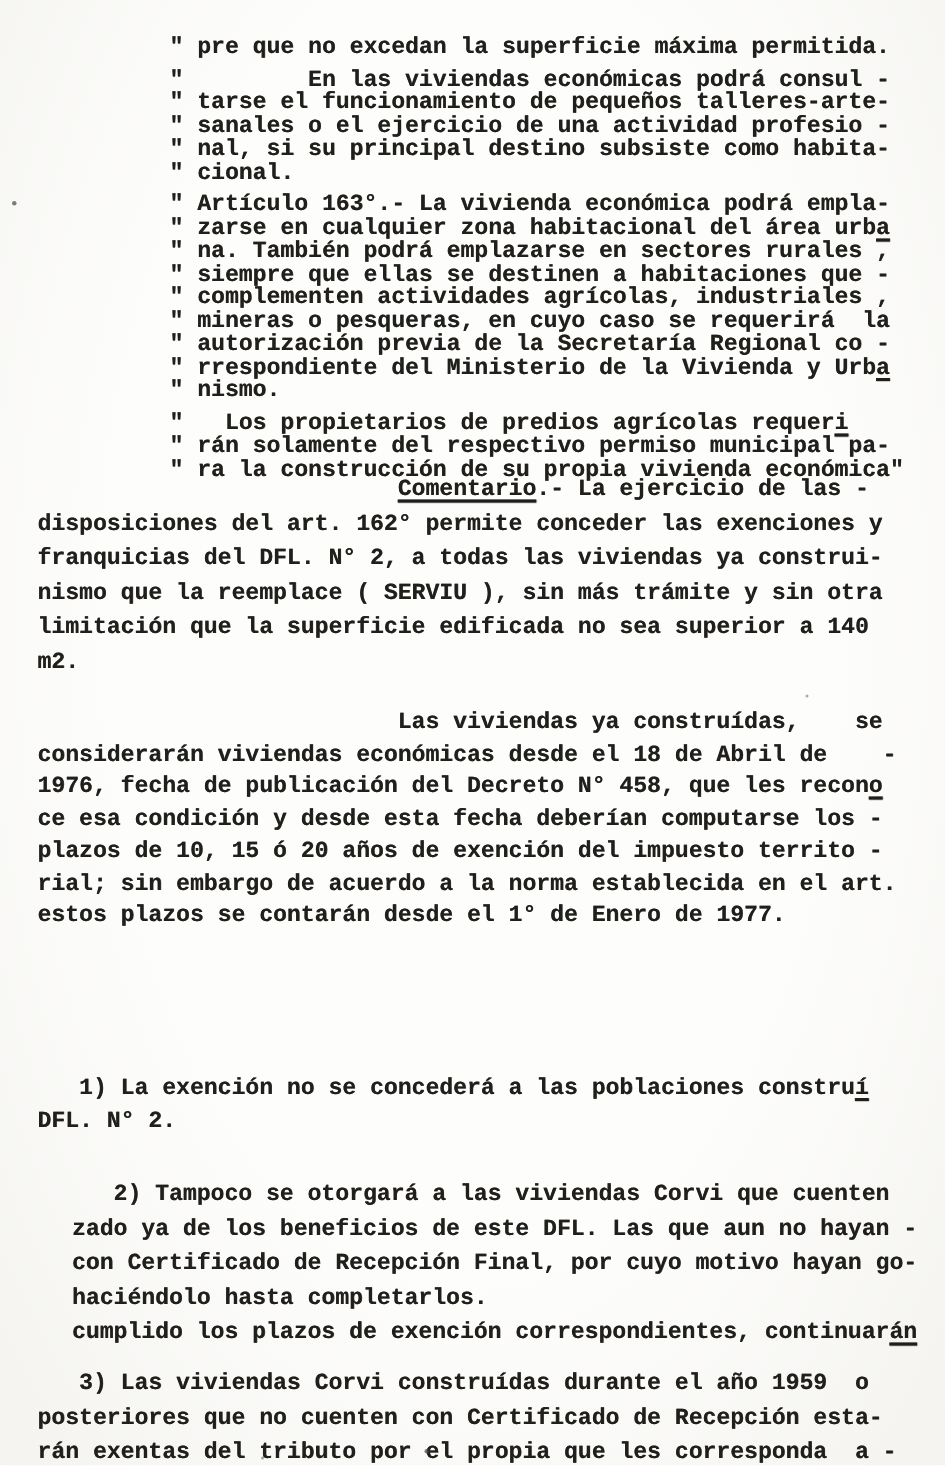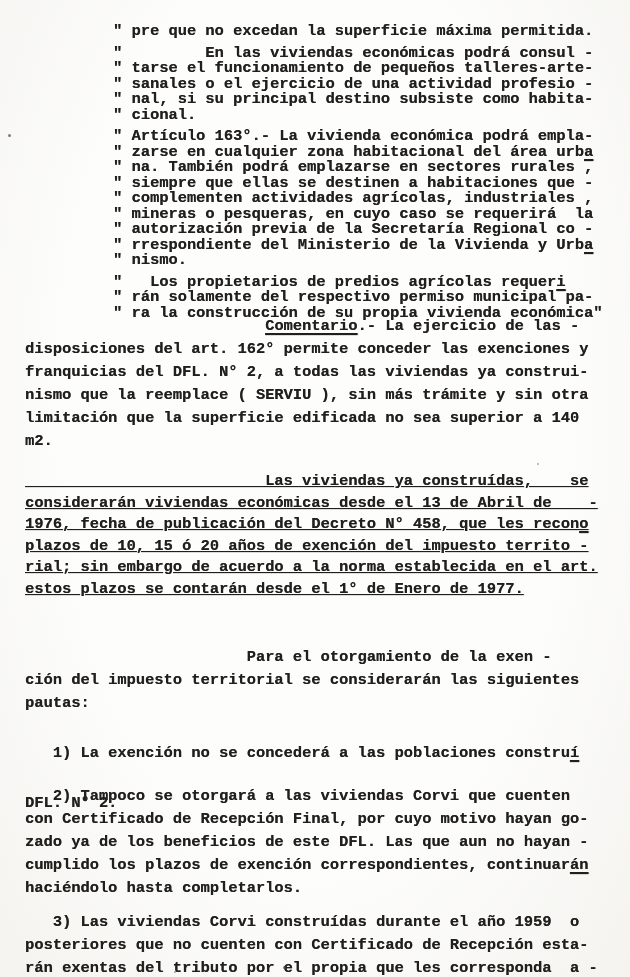--- a/index.html
+++ b/index.html
@@ -15,25 +15,25 @@
   }
   section{position:absolute;}
   .line{white-space:pre;display:block;}
   .quote-block{left:113px;top:24px;}
   .quote-block .line{height:15.5px;line-height:15.5px;}
   .quote-block .para-start{margin-top:6px;}
   .para{left:25px;}
   .para .line{height:23px;line-height:23px;}
   .p-comentario{top:315px;}
   .p-viviendas{top:471px;}
-  .p-viviendas .line{height:21.5px;line-height:21.5px;text-decoration:underline;}
+  .p-viviendas .line{height:21.5px;line-height:21.5px;}
   .p-otorgamiento{top:646px;}
   .p-pauta1{top:715px;}
-  .p-pauta1 .line{height:21.5px;line-height:21.5px;margin-top:28px;}
-  .p-pauta2{top:785px;}
+  .p-pauta1 .line{height:21.5px;line-height:21.5px;}
+  .p-pauta2{top:785px;margin-left:23px;}
   .p-pauta3{top:911px;}
   .u{
     text-decoration:underline;
     text-decoration-thickness:1.5px;
     text-underline-offset:2.5px;
   }
   .speck{position:absolute;background:#4a4742;border-radius:50%;opacity:.7;}
   .s1{left:8px;top:134px;width:3px;height:3px;}
   .s2{left:283px;top:966px;width:3px;height:3px;}
   .s3{left:174px;top:971px;width:2px;height:2px;opacity:.5;}
@@ -66,41 +66,37 @@
   <section class="para p-comentario">
       <div class="line"><span>                          </span><span class="u">Comentario</span><span>.- La ejercicio de las -</span></div>
       <div class="line"><span>disposiciones del art. 162° permite conceder las exenciones y</span></div>
       <div class="line"><span>franquicias del DFL. N° 2, a todas las viviendas ya construi-</span></div>
       <div class="line"><span>nismo que la reemplace ( SERVIU ), sin más trámite y sin otra</span></div>
       <div class="line"><span>limitación que la superficie edificada no sea superior a 140</span></div>
       <div class="line"><span>m2.</span></div>
     </section>
   <section class="para p-viviendas">
       <div class="line"><span>                          Las viviendas ya construídas,    se</span></div>
-      <div class="line"><span>considerarán viviendas económicas desde el 13 de Abril de    -</span></div>
+      <div class="line"><span>considerarán viviendas económicas desde el 18 de Abril de    -</span></div>
       <div class="line"><span>1976, fecha de publicación del Decreto N° 458, que les recon</span><span class="u">o</span></div>
+      <div class="line"><span>ce esa condición y desde esta fecha deberían computarse los -</span></div>
       <div class="line"><span>plazos de 10, 15 ó 20 años de exención del impuesto territo -</span></div>
       <div class="line"><span>rial; sin embargo de acuerdo a la norma establecida en el art.</span></div>
       <div class="line"><span>estos plazos se contarán desde el 1° de Enero de 1977.</span></div>
-    </section>
-  <section class="para p-otorgamiento">
-      <div class="line"><span>                        Para el otorgamiento de la exen -</span></div>
-      <div class="line"><span>ción del impuesto territorial se considerarán las siguientes</span></div>
-      <div class="line"><span>pautas:</span></div>
     </section>
   <section class="para p-pauta1">
       <div class="line"><span>   1) La exención no se concederá a las poblaciones constru</span><span class="u">í</span></div>
       <div class="line"><span>DFL. N° 2.</span></div>
     </section>
   <section class="para p-pauta2">
       <div class="line"><span>   2) Tampoco se otorgará a las viviendas Corvi que cuenten</span></div>
+      <div class="line"><span>zado ya de los beneficios de este DFL. Las que aun no hayan -</span></div>
       <div class="line"><span>con Certificado de Recepción Final, por cuyo motivo hayan go-</span></div>
-      <div class="line"><span>zado ya de los beneficios de este DFL. Las que aun no hayan -</span></div>
+      <div class="line"><span>haciéndolo hasta completarlos.</span></div>
       <div class="line"><span>cumplido los plazos de exención correspondientes, continuar</span><span class="u">án</span></div>
-      <div class="line"><span>haciéndolo hasta completarlos.</span></div>
     </section>
   <section class="para p-pauta3">
       <div class="line"><span>   3) Las viviendas Corvi construídas durante el año 1959  o</span></div>
       <div class="line"><span>posteriores que no cuenten con Certificado de Recepción esta-</span></div>
       <div class="line"><span>rán exentas del tributo por el propia que les corresponda  a -</span></div>
     </section>
   <span class="speck s1"></span>
   <span class="speck s2"></span>
   <span class="speck s3"></span>
   <span class="speck s4"></span>

